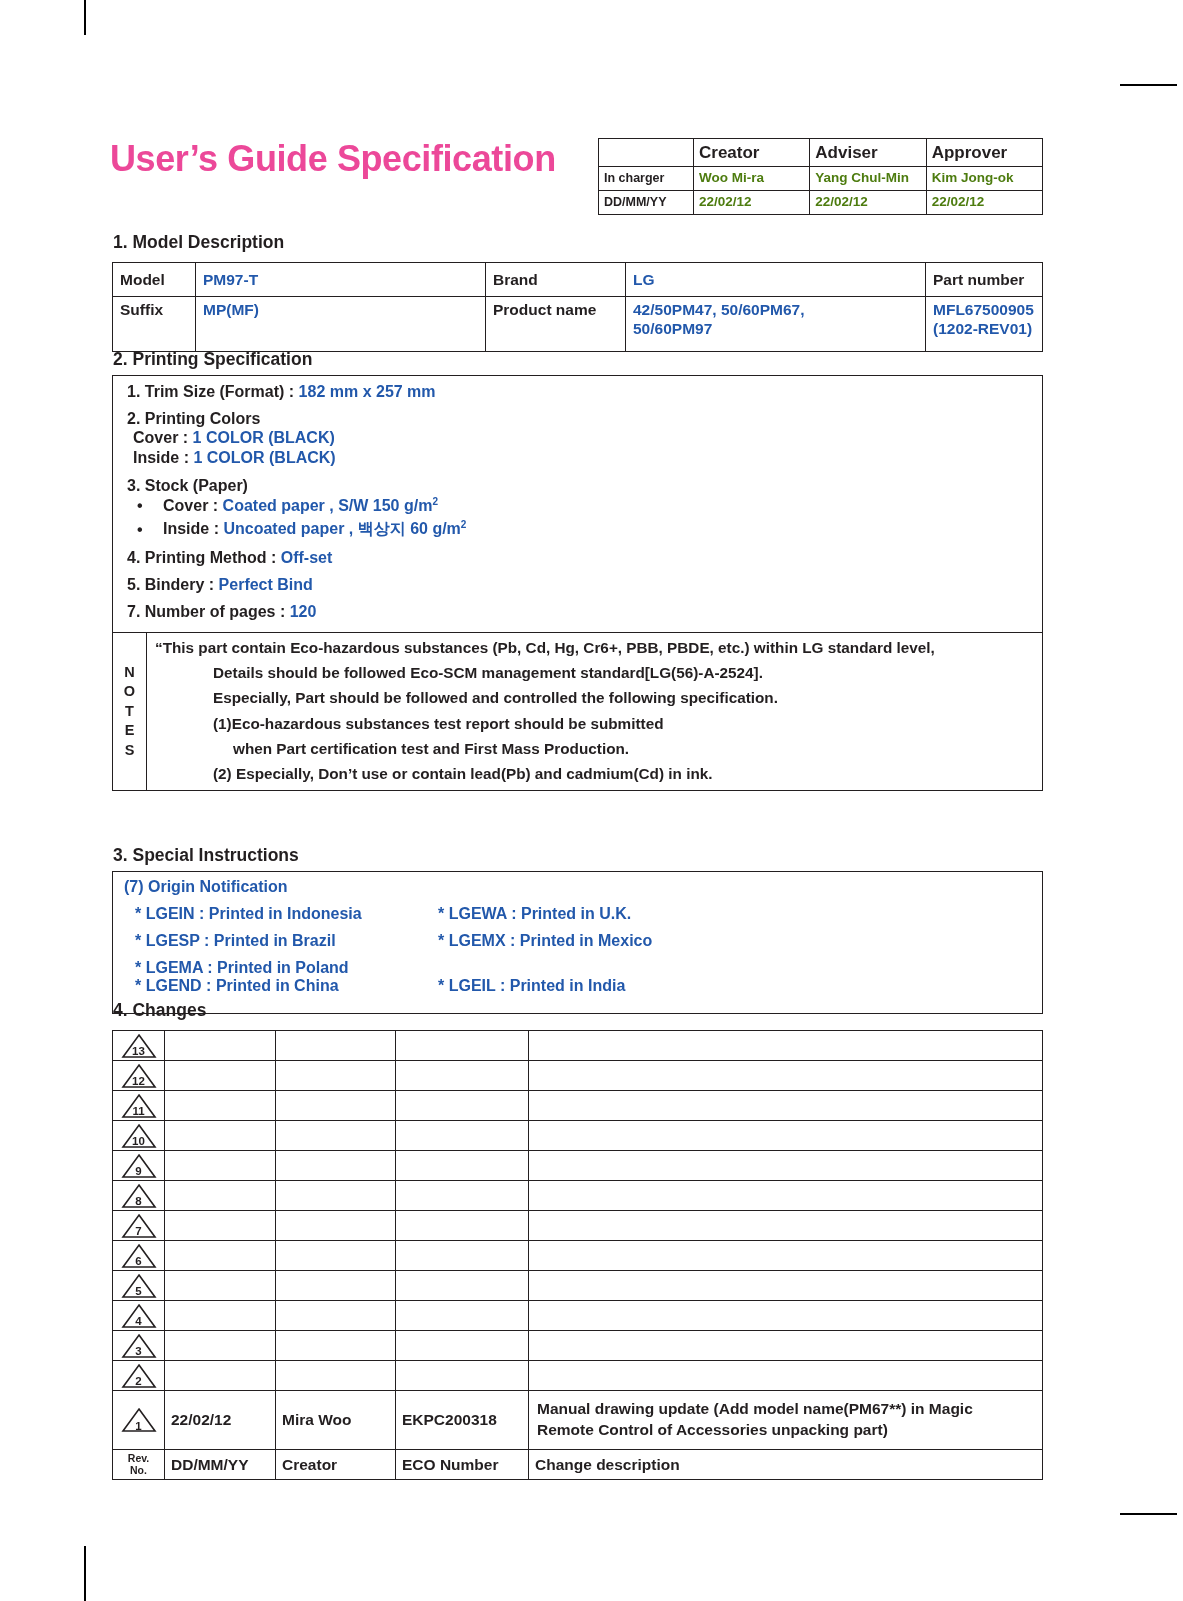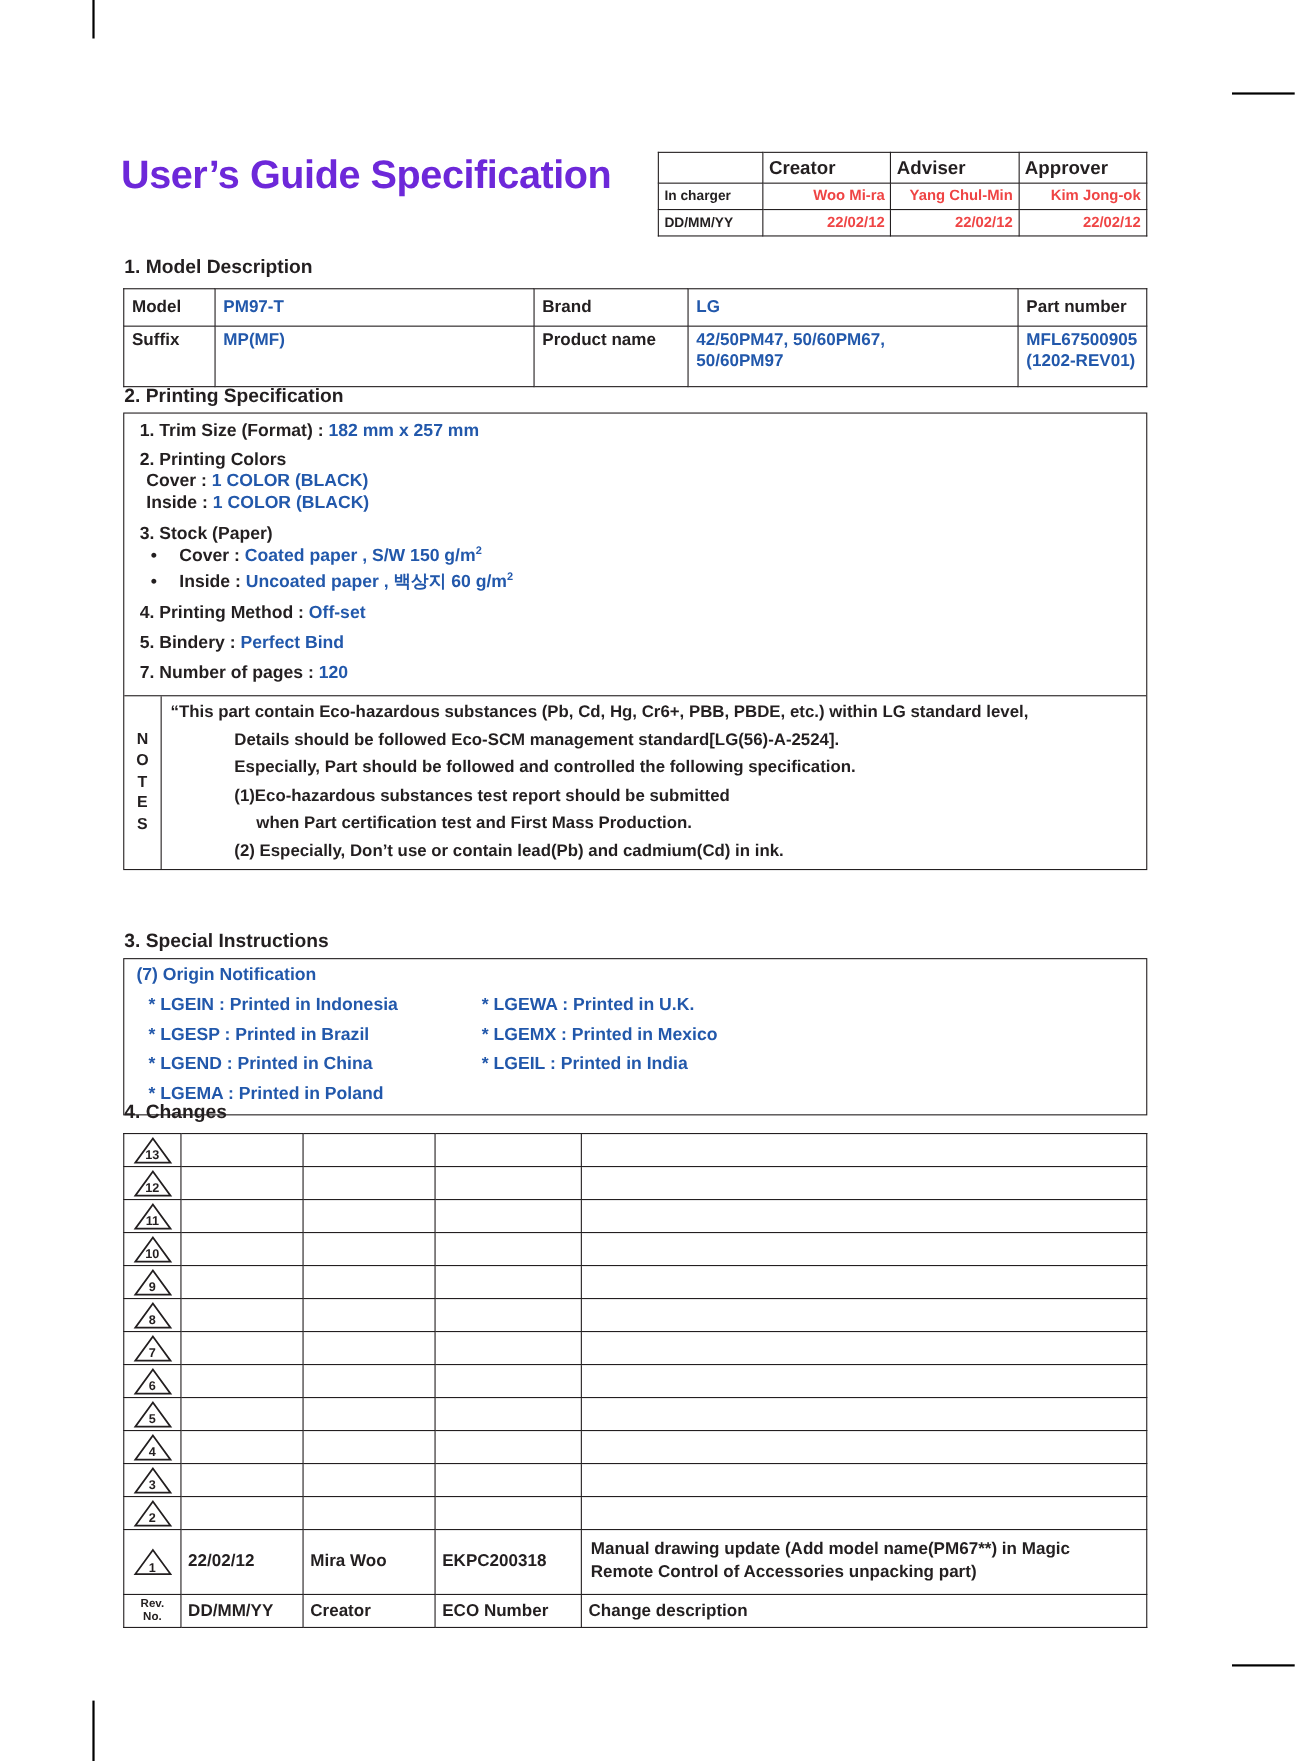--- a/index.html
+++ b/index.html
@@ -38,21 +38,21 @@
     width: 935px;
     height: 78px;
   }
   #doc-title {
     position: absolute;
     left: 0;
     top: 6px;
     font-size: 36px;
     font-weight: bold;
     letter-spacing: -0.4px;
-    color: #6d28d9;
+    color: #ec4899;
     white-space: nowrap;
   }
 
   table.grid {
     border-collapse: collapse;
     table-layout: fixed;
   }
   table.grid td, table.grid th {
     border: 1.6px solid #231f20;
     padding: 2px 5px;
@@ -77,22 +77,21 @@
   #approver-table tr.head td {
     font-size: 17px;
     height: 25px;
   }
   #approver-table td.lbl {
     font-size: 12.5px;
     width: 84px;
   }
   #approver-table td.val {
     font-size: 13.5px;
-    color: #ef4444;
-    text-align: right;
+    color: #4d7c0f;
   }
 
   
   .section-head {
     position: absolute;
     left: 113px;
     font-size: 17.5px;
     font-weight: bold;
     color: #231f20;
     white-space: nowrap;
@@ -396,25 +395,25 @@
   <div class="section-head" style="top:845px;">3. Special Instructions</div>
 
   <div id="special-box">
     <div class="sp-line">(7) Origin Notification</div>
     <div class="sp-pair">
       <span class="c1">* LGEIN : Printed in Indonesia</span><span class="c2">* LGEWA : Printed in U.K.</span>
     </div>
     <div class="sp-pair">
       <span class="c1">* LGESP : Printed in Brazil</span><span class="c2">* LGEMX : Printed in Mexico</span>
     </div>
+    <div class="sp-pair sp-last">
+      <span class="c1">* LGEMA : Printed in Poland</span><span class="c2"></span>
+    </div>
     <div class="sp-pair">
       <span class="c1">* LGEND : Printed in China</span><span class="c2">* LGEIL : Printed in India</span>
-    </div>
-    <div class="sp-pair sp-last">
-      <span class="c1">* LGEMA : Printed in Poland</span><span class="c2"></span>
     </div>
   </div>
 
   <div class="section-head" style="top:1000px;">4. Changes</div>
 
   <table id="changes-table" class="grid">
     <tbody id="changes-body">
         <tr class="data-row">
           <td class="revcell"><span class="tri"><svg width="36" height="26" viewBox="0 0 36 26">
                 <polygon points="18,2 34,24 2,24" fill="#ffffff" stroke="#231f20" stroke-width="1.6" stroke-linejoin="miter"></polygon>

